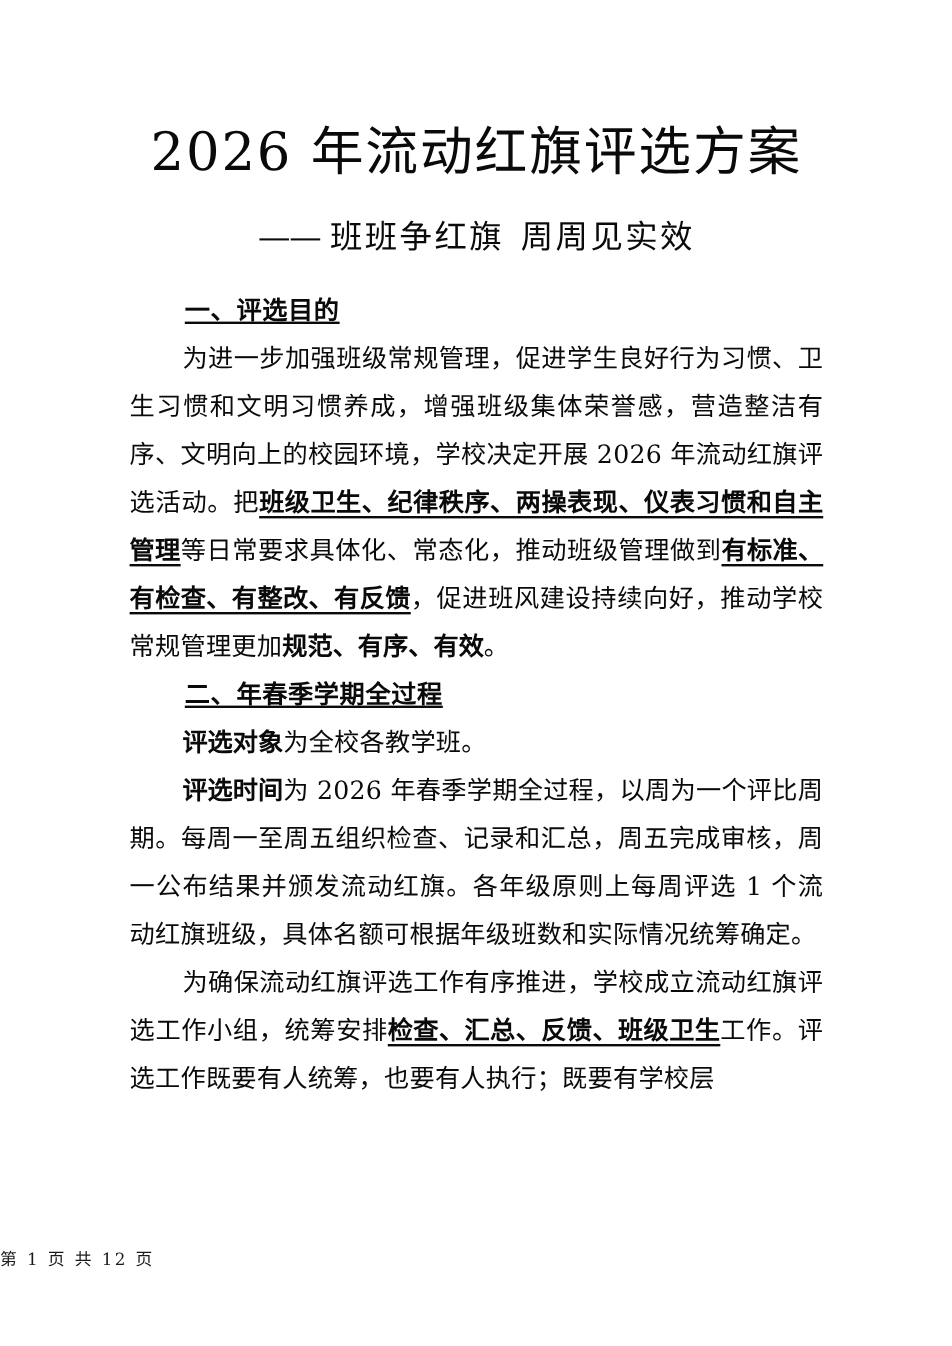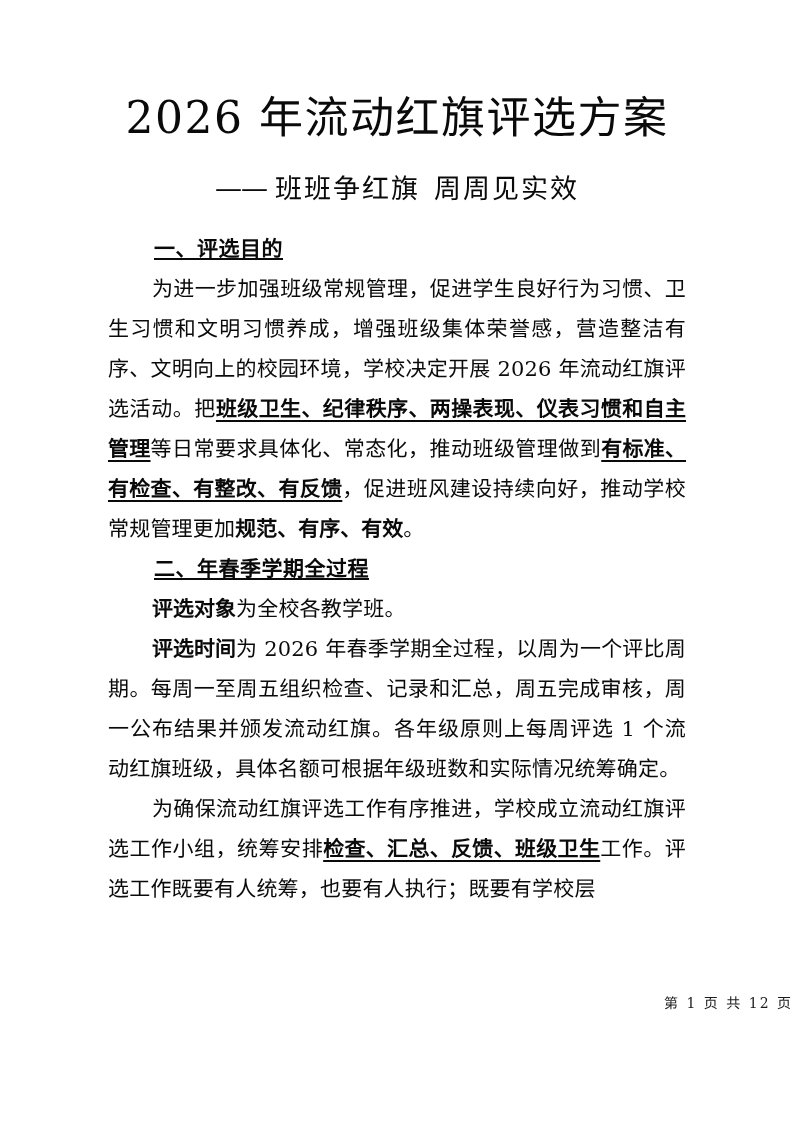--- a/index.html
+++ b/index.html
@@ -14,21 +14,21 @@
     height: 1122px;
     background: #ffffff;
     box-sizing: border-box;
     overflow: hidden;
     font-family: "DejaVu Serif", "Liberation Serif", serif;
     color: #0a0a0a;
   }
   .content {
     position: absolute;
     left: 108px;
-    top: 1px;
+    top: 11px;
     width: 578px;
   }
 
   
   .doc-title {
     margin: 0;
     padding-top: 92px;
     font-family: "DejaVu Serif", "Liberation Serif", serif;
     font-size: 44px;
     font-weight: 400;
@@ -96,22 +96,22 @@
     letter-spacing: 0;
   }
 
   .heading-gap { height: 6px; }
 
   
   .footer {
     position: absolute;
     left: 0;
     right: 0;
-    top: 992px;
-    text-align: right;
+    top: 1038px;
+    text-align: left;
     font-family: "DejaVu Serif", "Liberation Serif", serif;
     font-size: 14px;
     letter-spacing: 2px;
     color: #1a1a1a;
   }
 </style>
 </head>
 <body>
 
 <div class="page">

